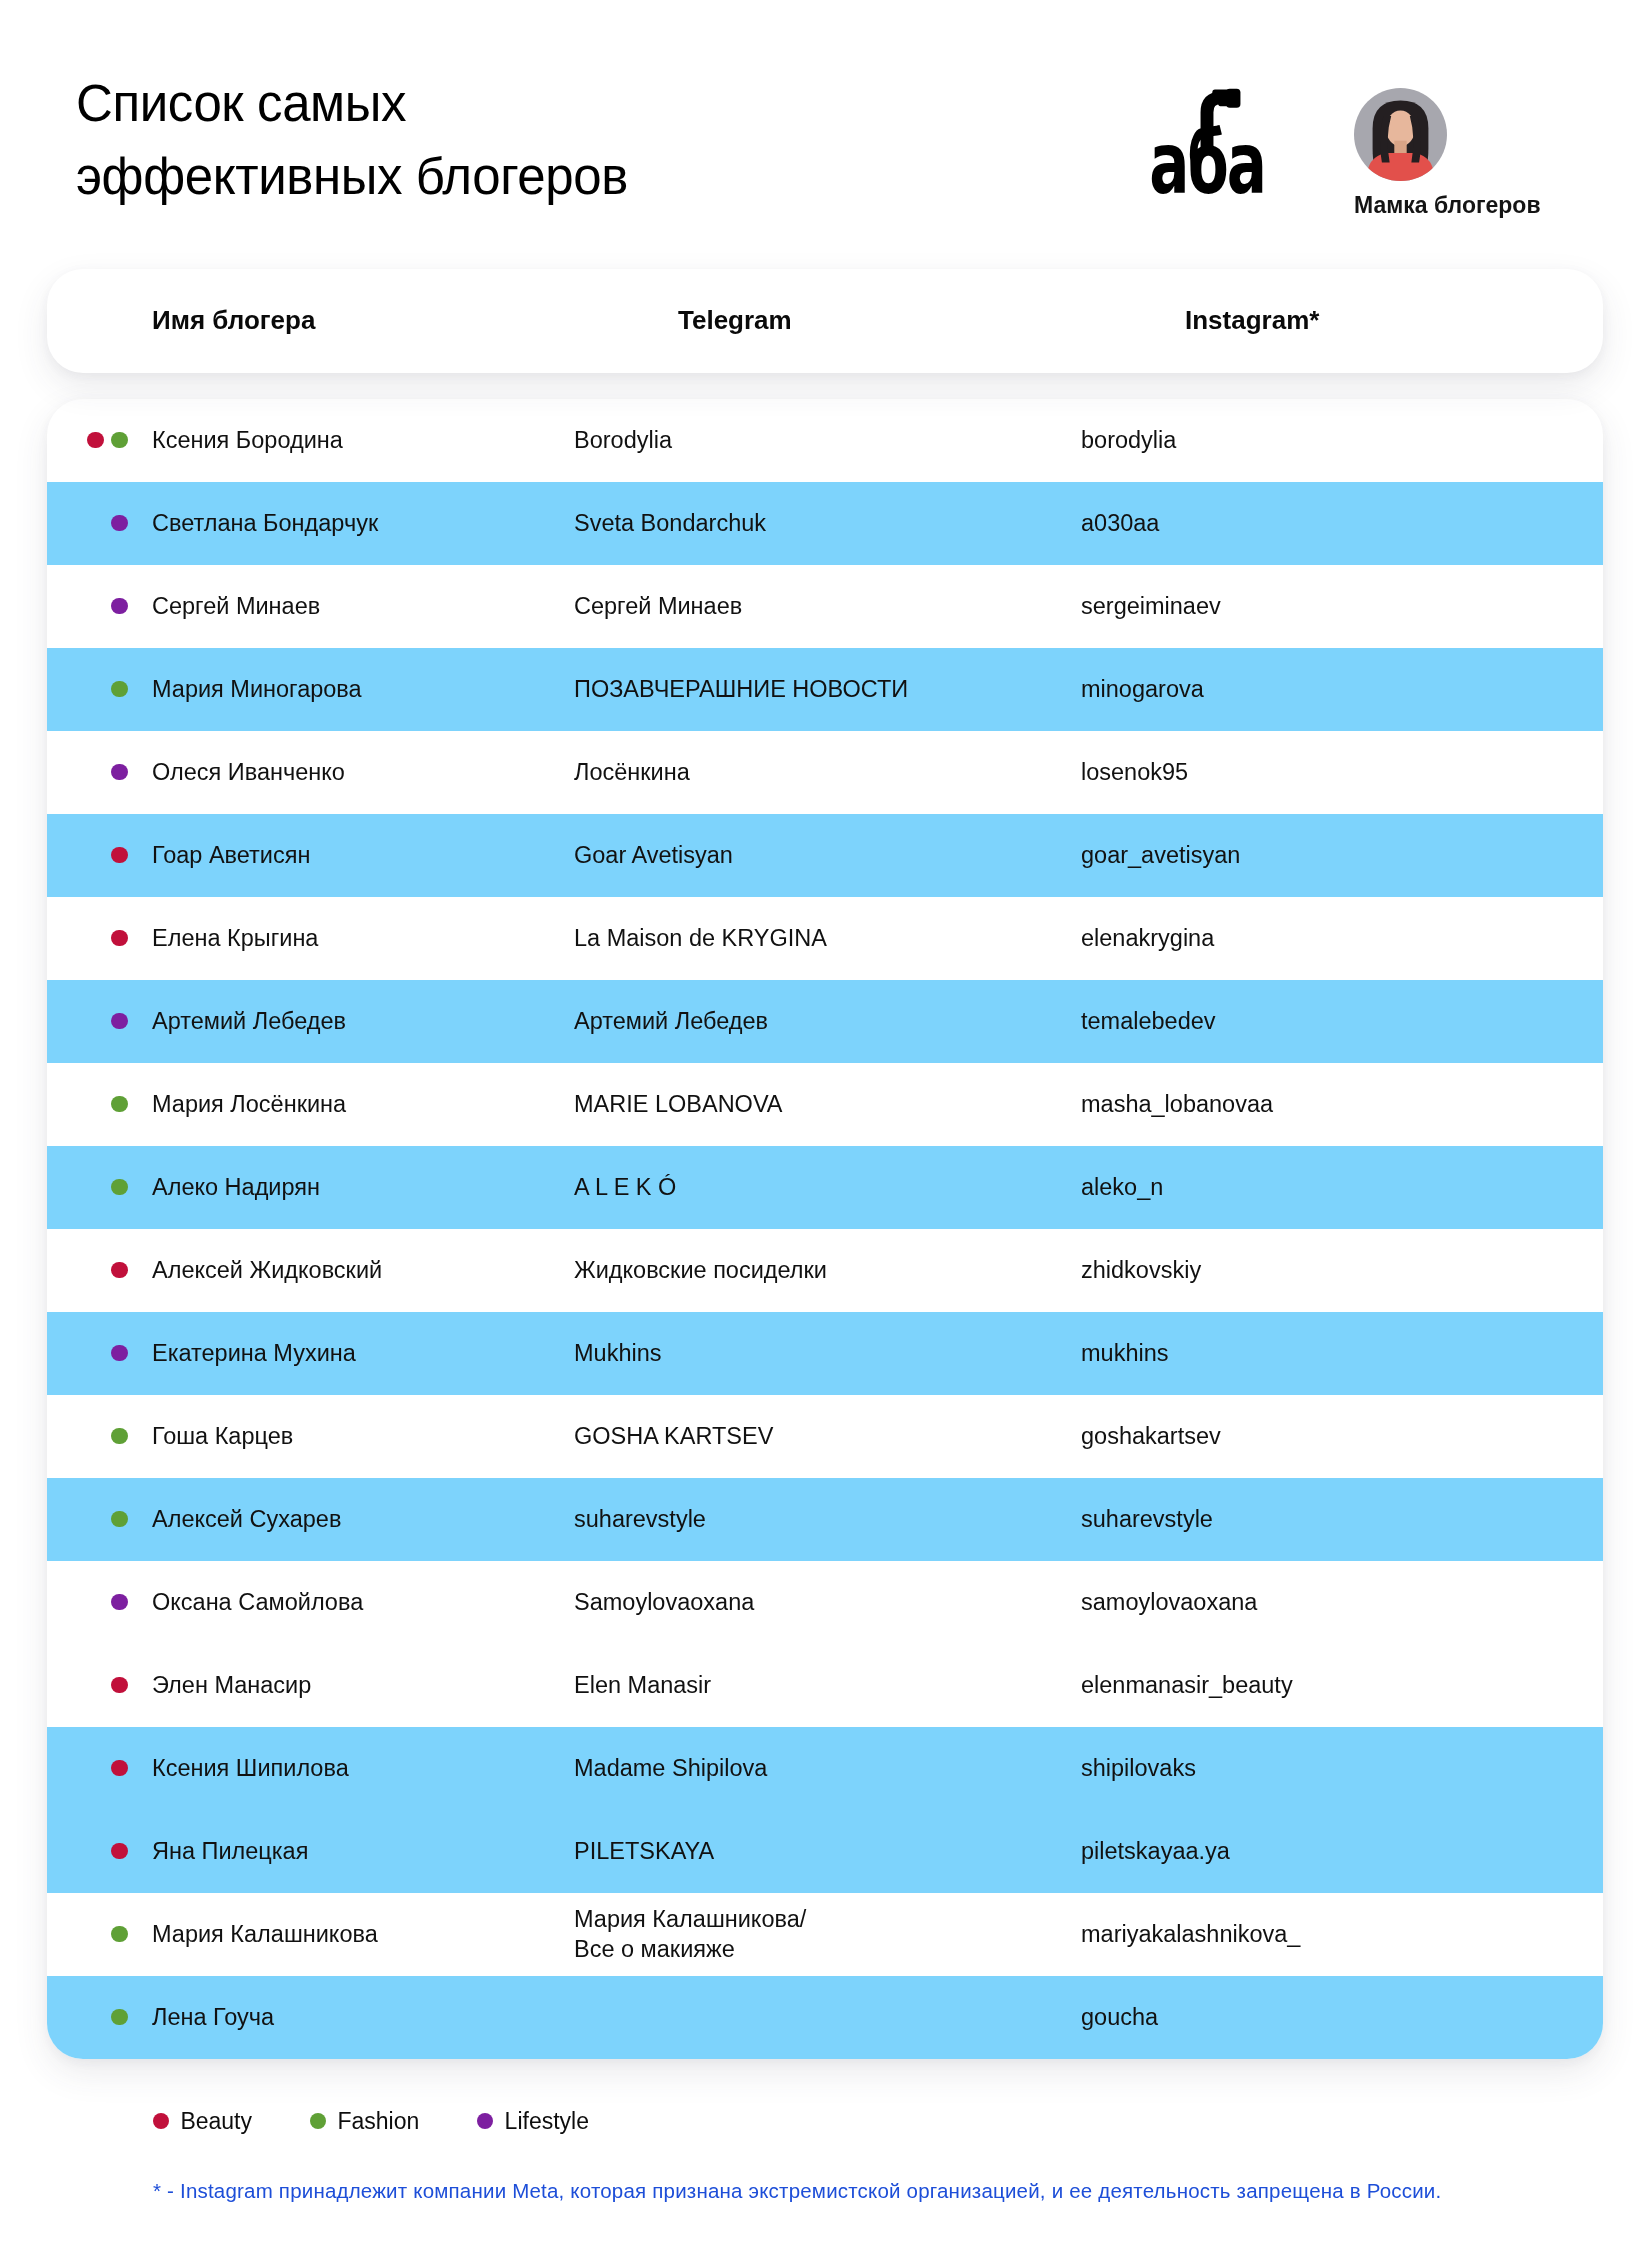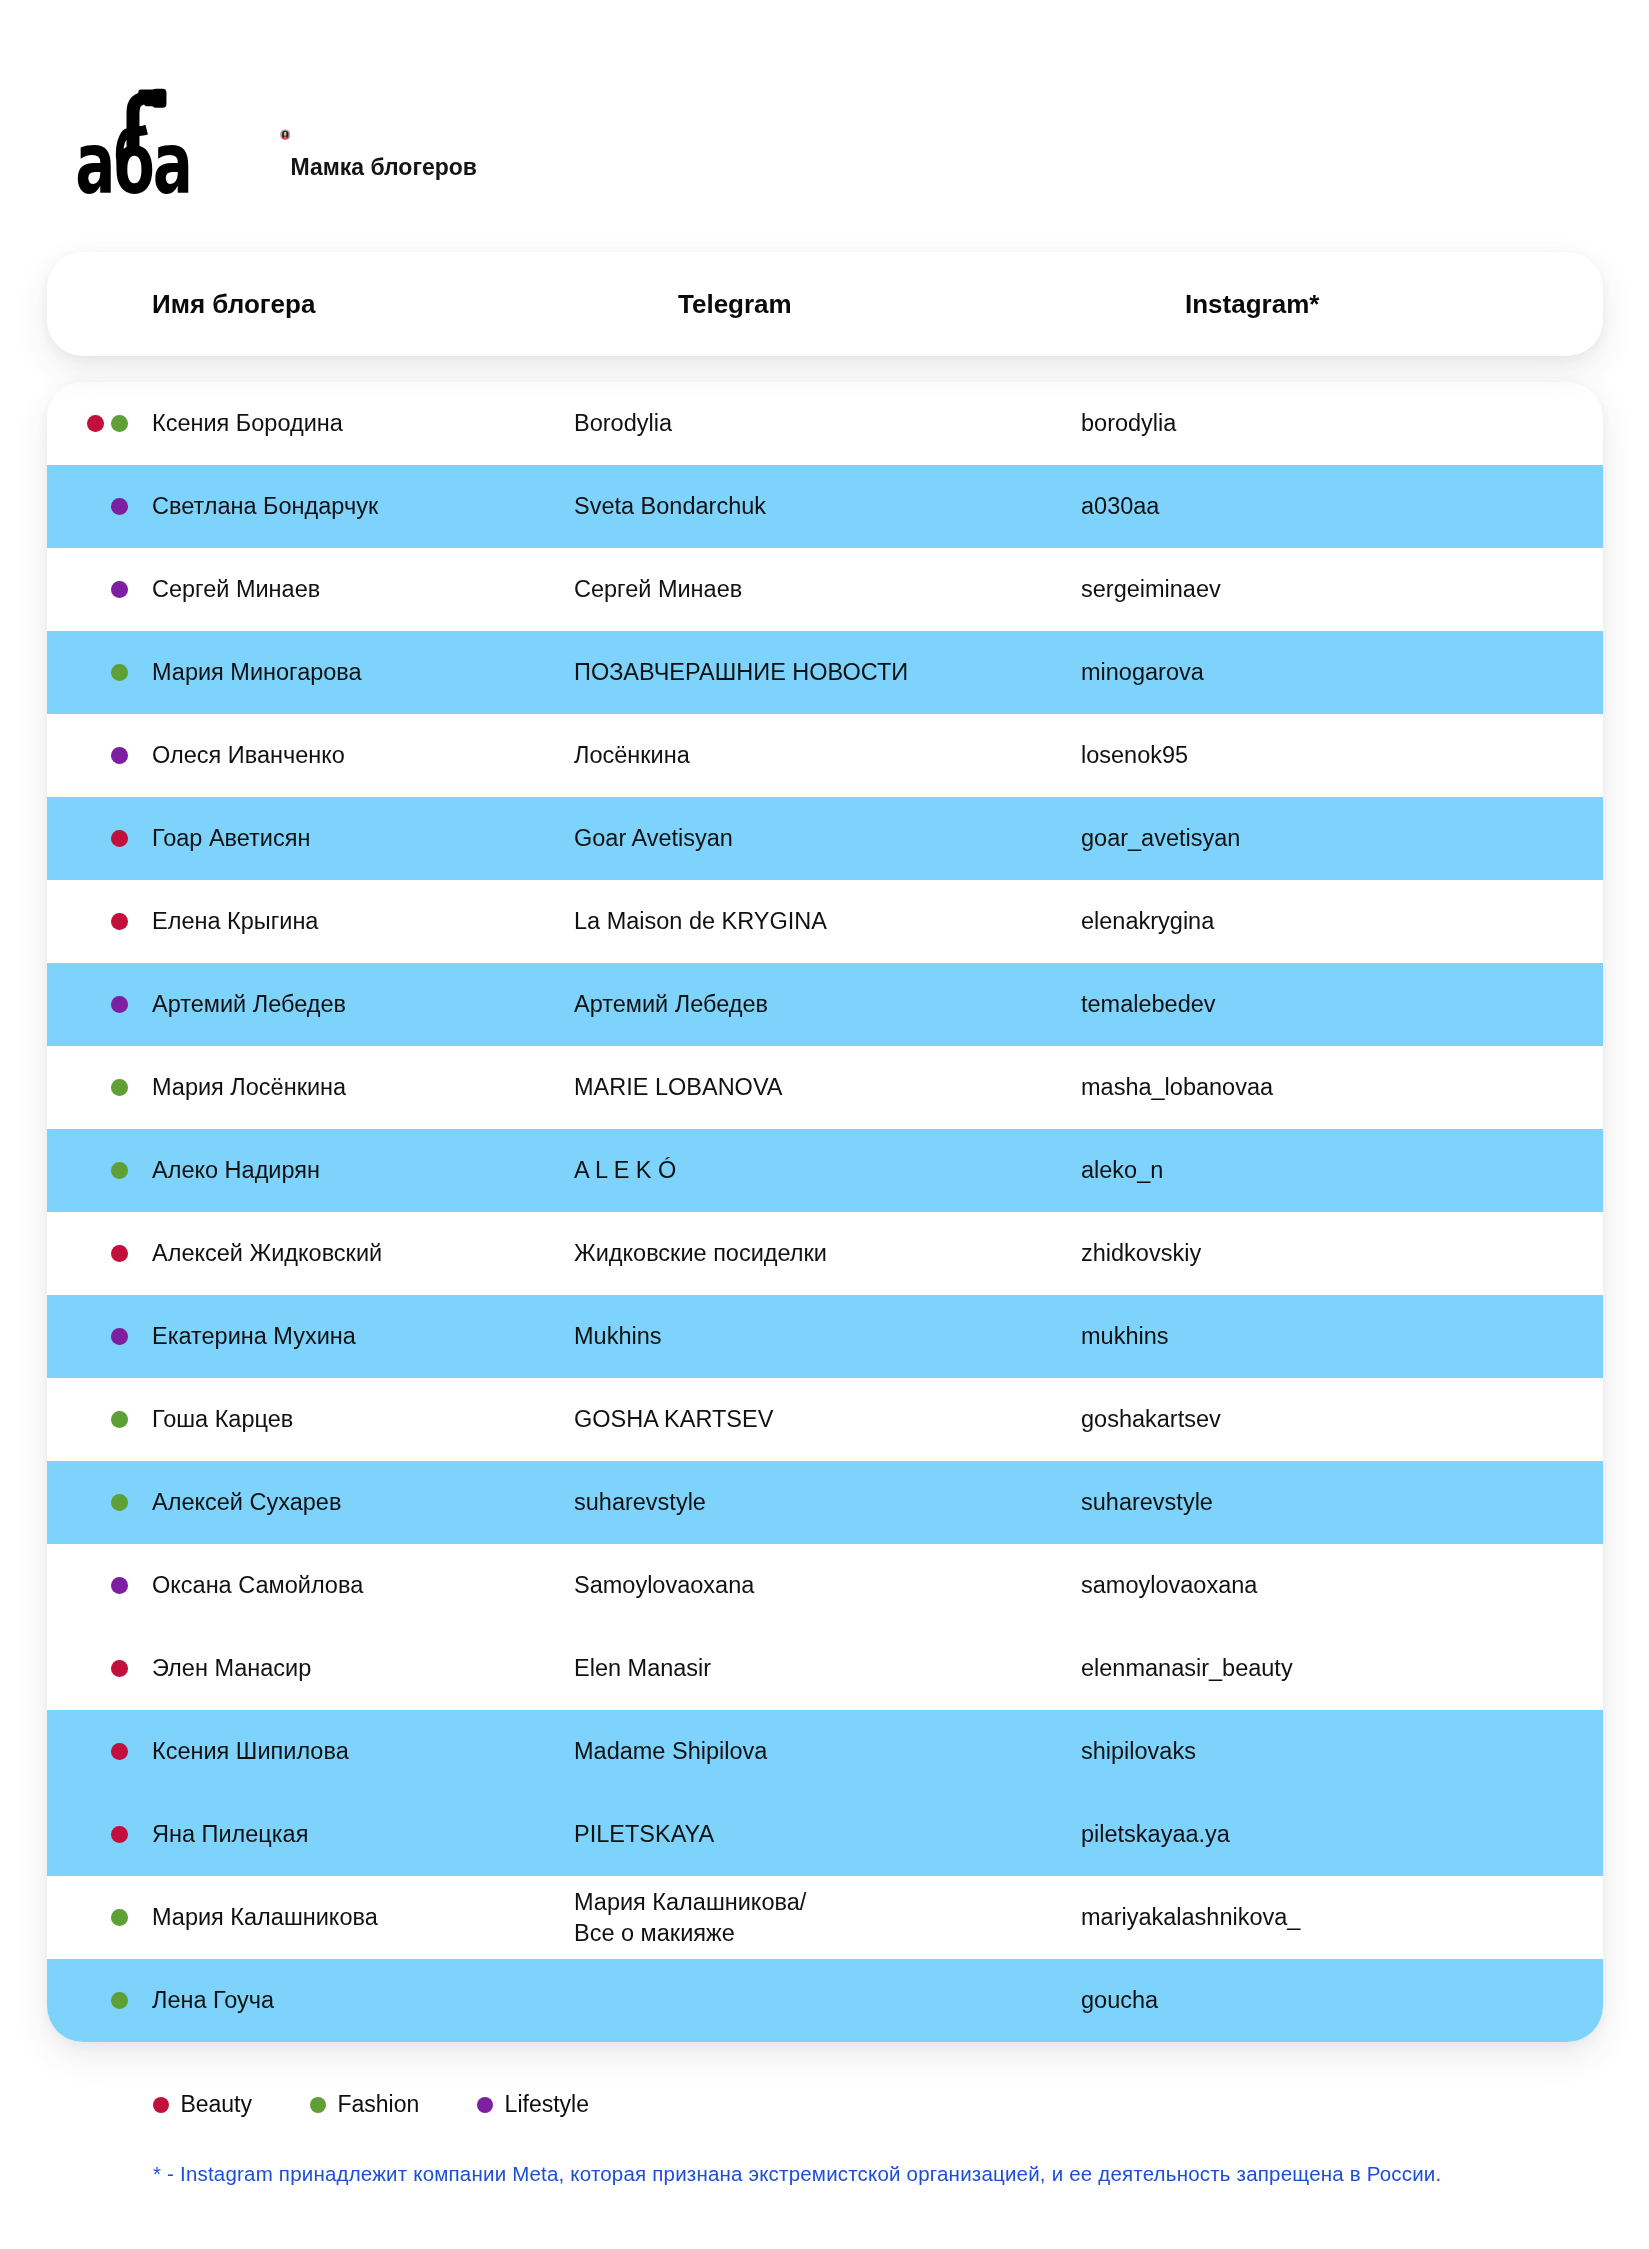--- a/index.html
+++ b/index.html
@@ -17,21 +17,21 @@
   .top{
     display:flex; justify-content:space-between; align-items:flex-start;
     padding:67px 99px 0 76px;
   }
   .title{
     font-size:51px; font-weight:500; line-height:1.44; letter-spacing:-0.4px;
     color:#000;
   }
   .brand{ display:flex; align-items:flex-start; gap:90px; margin-top:21px; }
   .logo-svg{ display:block; }
-  .profile{ display:flex; flex-direction:row; align-items:flex-end; width:197px; }
+  .profile{ display:flex; flex-direction:column; align-items:flex-start; width:197px; }
   .profile-caption{
     margin-top:10.6px; font-size:23px; font-weight:600; color:#141414;
     white-space:nowrap;
   }
 
   
   .card{
     margin-left:47px; margin-right:47px;
     background:#ffffff; border-radius:36px;
     box-shadow:0 13.7px 34px rgba(60,60,80,0.10), 0 3px 10.6px rgba(60,60,80,0.05);
@@ -73,20 +73,24 @@
     margin:44px 0 0 153px;
     font-size:20.5px; color:#1d4ed8; letter-spacing:0.2px;
   }
 </style>
 </head>
 <body>
 
 <div class="page">
 
   <header class="top">
+    <h1 class="title">
+      <span>Список самых</span><br>
+      <span>эффективных блогеров</span>
+    </h1>
 
     <div class="brand">
 
       <svg class="logo-svg" width="114" height="114" viewBox="0 0 150 150" aria-hidden="true">
         <g transform="scale(0.70,1)">
           <text x="107" y="138" text-anchor="middle" font-family="DejaVu Sans, sans-serif" font-weight="bold" font-size="112" letter-spacing="-4" fill="#000">аба</text>
         </g>
         <path d="M75 80 L75 32 Q75 13 93 13 L104 13" fill="none" stroke="#000" stroke-width="17" stroke-linecap="butt"></path>
         <g fill="#000">
           <rect x="100" y="1" width="19" height="25" rx="5"></rect>

